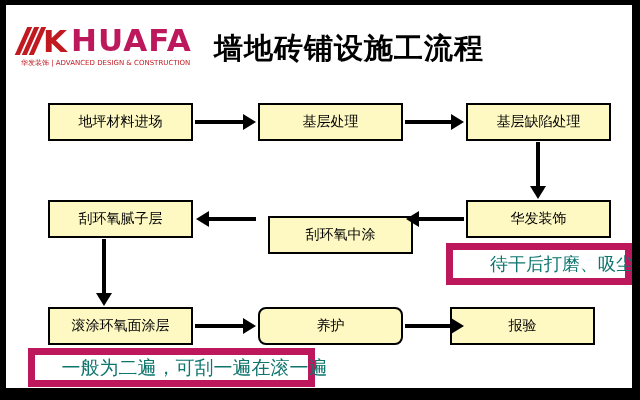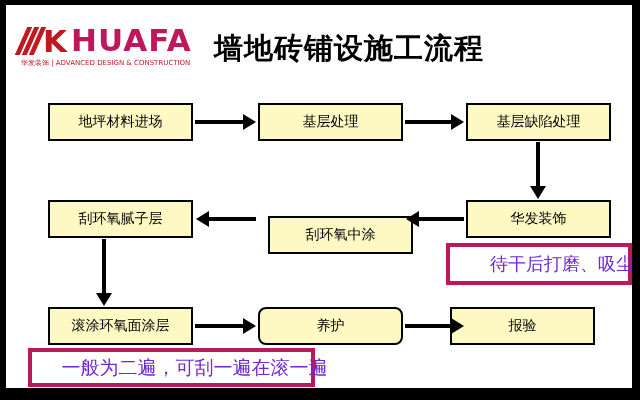--- a/index.html
+++ b/index.html
@@ -43,24 +43,24 @@
   .n3{left:460px;top:195px;}   
   .n4{left:262px;top:195px;margin-top:16px;}   
   .n5{left:42px;top:195px;}    
   .n6{left:42px;top:302px;}
   .n7{left:252px;top:302px;border-radius:8px;}
   .n8{left:444px;top:302px;}
   
   .note{
     position:absolute;
     box-sizing:border-box;
-    border:4px solid #be185d;
+    border:7px solid #be185d;
     background:#fff;
     display:flex;align-items:center;justify-content:center;
-    color:#6d28d9;white-space:nowrap;padding-left:46px;
+    color:#0f766e;white-space:nowrap;padding-left:46px;
   }
   .note1{left:440px;top:238px;width:186px;height:42px;font-size:18px;}
   .note2{left:22px;top:343px;width:287px;height:39px;font-size:19px;}
   
   .hline{position:absolute;height:4px;background:#000;}
   .vline{position:absolute;width:4px;background:#000;}
   .tri{position:absolute;width:0;height:0;}
   .tri-right{border-top:8px solid transparent;border-bottom:8px solid transparent;border-left:13px solid #000;}
   .tri-left{border-top:8px solid transparent;border-bottom:8px solid transparent;border-right:13px solid #000;}
   .tri-down{border-left:8px solid transparent;border-right:8px solid transparent;border-top:13px solid #000;}

